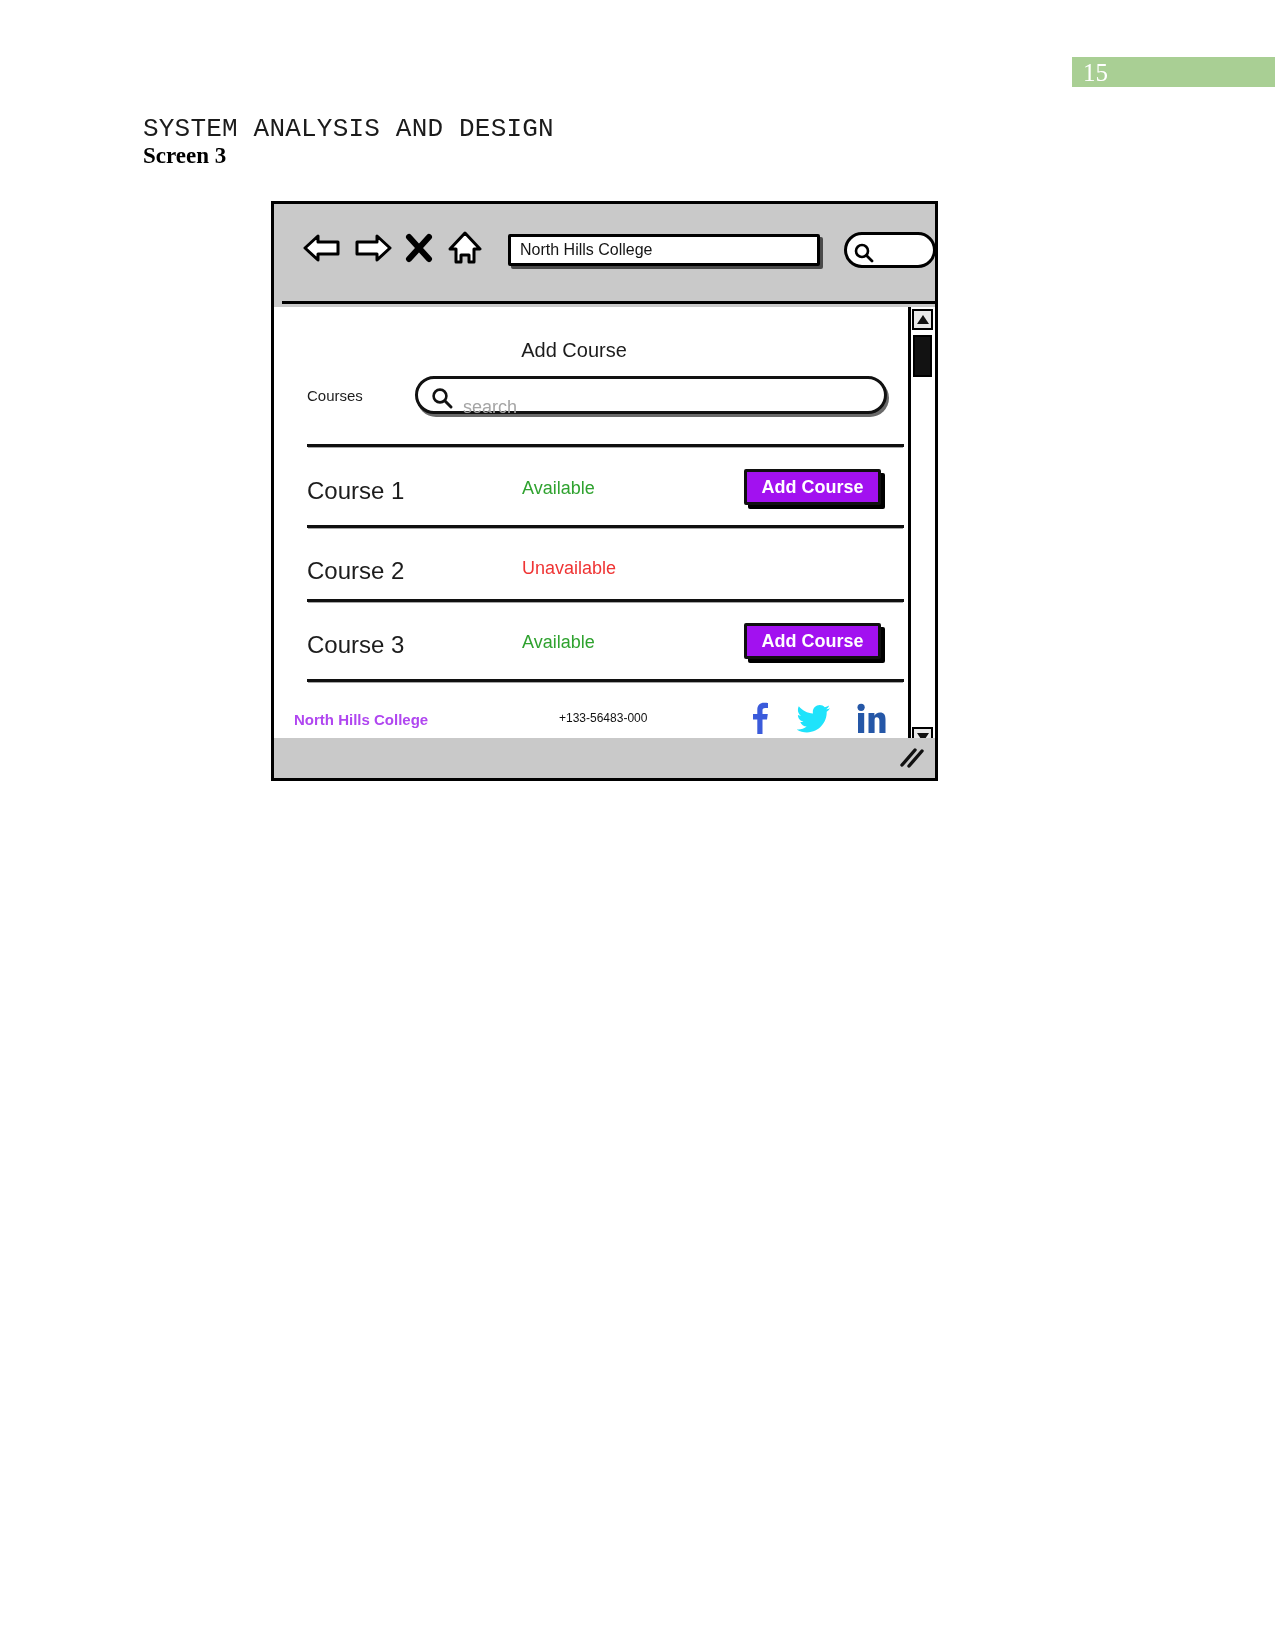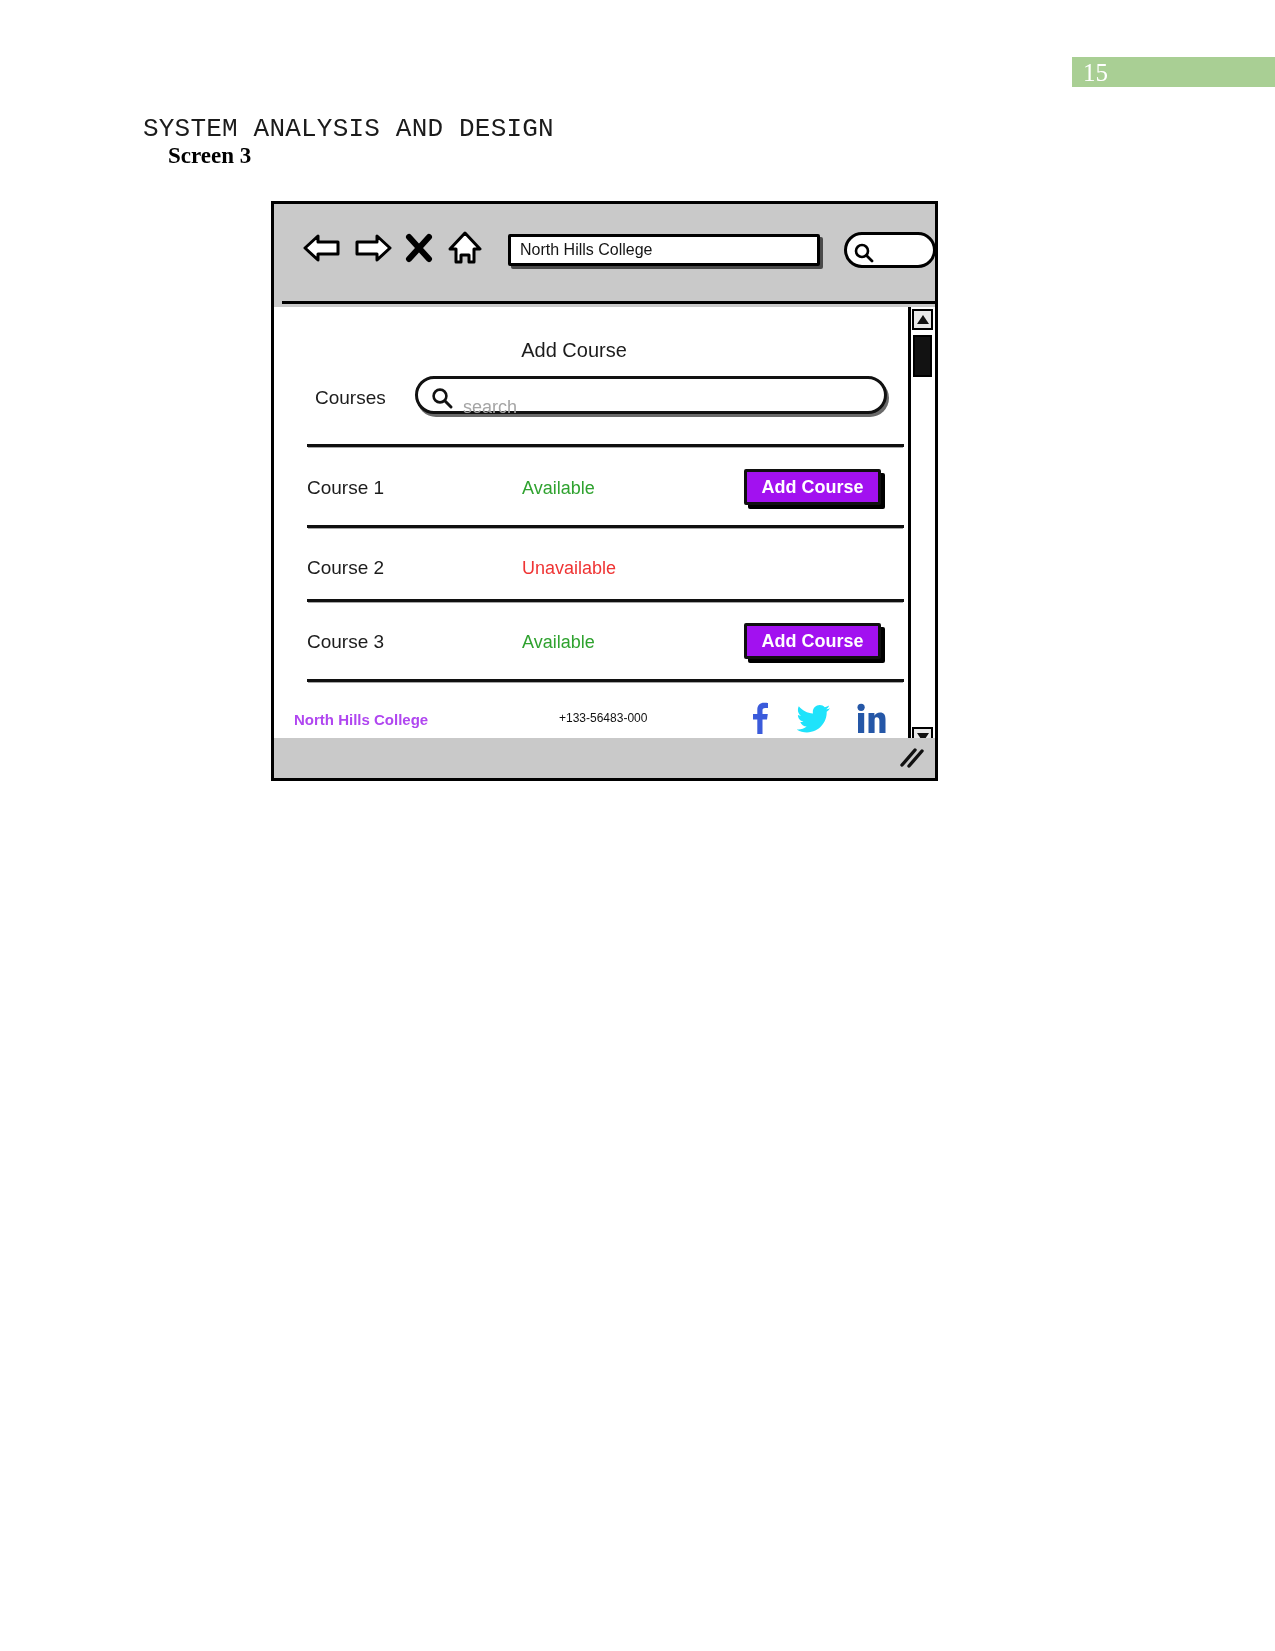--- a/index.html
+++ b/index.html
@@ -47,21 +47,20 @@
     color: #ffffff;
   }
   .screen-label {
     position: absolute;
     left: 143px;
     top: 143px;
     font-family: "Liberation Serif", serif;
     font-weight: bold;
     font-size: 23px;
     color: #000000;
-    margin-left: 25px;
   }
 
   
   .browser {
     position: absolute;
     left: 271px;
     top: 201px;
     width: 667px;
     height: 580px;
     border: 3px solid #000000;
@@ -149,23 +148,22 @@
     font-family: "Liberation Sans", sans-serif;
     font-size: 20px;
     color: #1c1c1c;
   }
 
   .courses-label {
     position: absolute;
     left: 33px;
     top: 80px;
     font-family: "Liberation Sans", sans-serif;
-    font-size: 19px;
+    font-size: 15px;
     color: #1c1c1c;
-    margin-left: 8px;
   }
   .search-field {
     position: absolute;
     left: 141px;
     top: 69px;
     width: 472px;
     height: 38px;
     background: #ffffff;
     border: 3px solid #111111;
     border-radius: 19px;
@@ -198,21 +196,21 @@
     position: absolute;
     left: 0;
     width: 634px;
     height: 70px;
   }
   .course-name {
     position: absolute;
     left: 33px;
     top: 20px;
     font-family: "Liberation Sans", sans-serif;
-    font-size: 19px;
+    font-size: 24px;
     color: #1c1c1c;
   }
   .course-status {
     position: absolute;
     left: 248px;
     top: 21px;
     font-family: "Liberation Sans", sans-serif;
     font-size: 18px;
   }
   .status-available { color: #2fa22f; text-align: right; }

